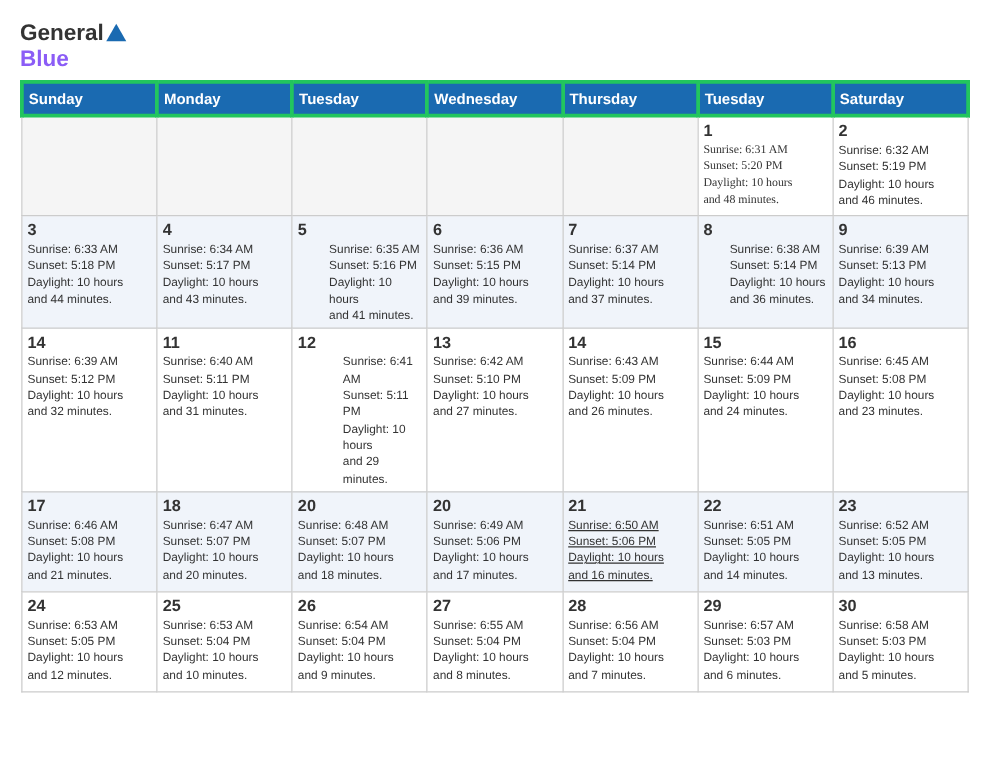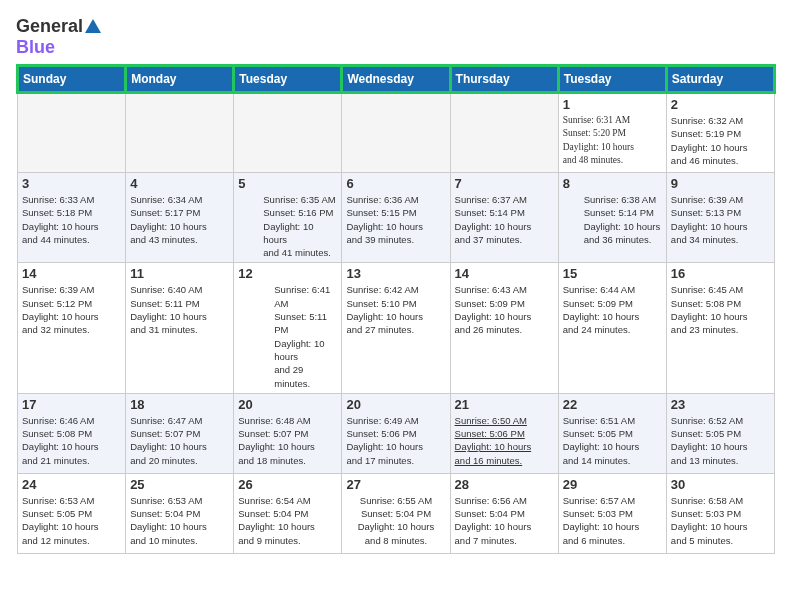--- a/index.html
+++ b/index.html
@@ -301,21 +301,21 @@
         </td>
         <td>
           <span class="day-num">26</span>
           <div class="day-info" style="white-space: pre-line;">Sunrise: 6:54 AM
 Sunset: 5:04 PM
 Daylight: 10 hours
 and 9 minutes.</div>
         </td>
         <td>
           <span class="day-num">27</span>
-          <div class="day-info" style="white-space: pre-line; text-align: center;">Sunrise: 6:55 AM
+          <div class="day-info" style="white-space: pre-line;">Sunrise: 6:55 AM
 Sunset: 5:04 PM
 Daylight: 10 hours
 and 8 minutes.</div>
         </td>
         <td>
           <span class="day-num">28</span>
           <div class="day-info" style="white-space: pre-line;">Sunrise: 6:56 AM
 Sunset: 5:04 PM
 Daylight: 10 hours
 and 7 minutes.</div>

